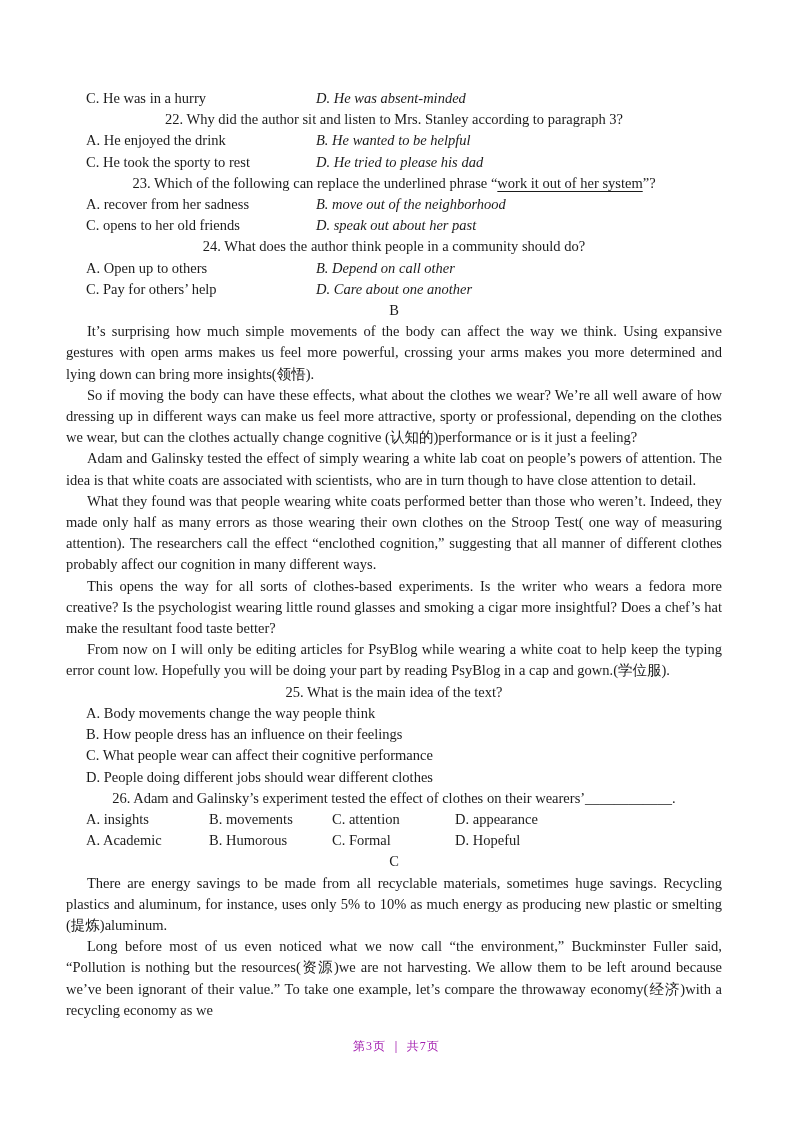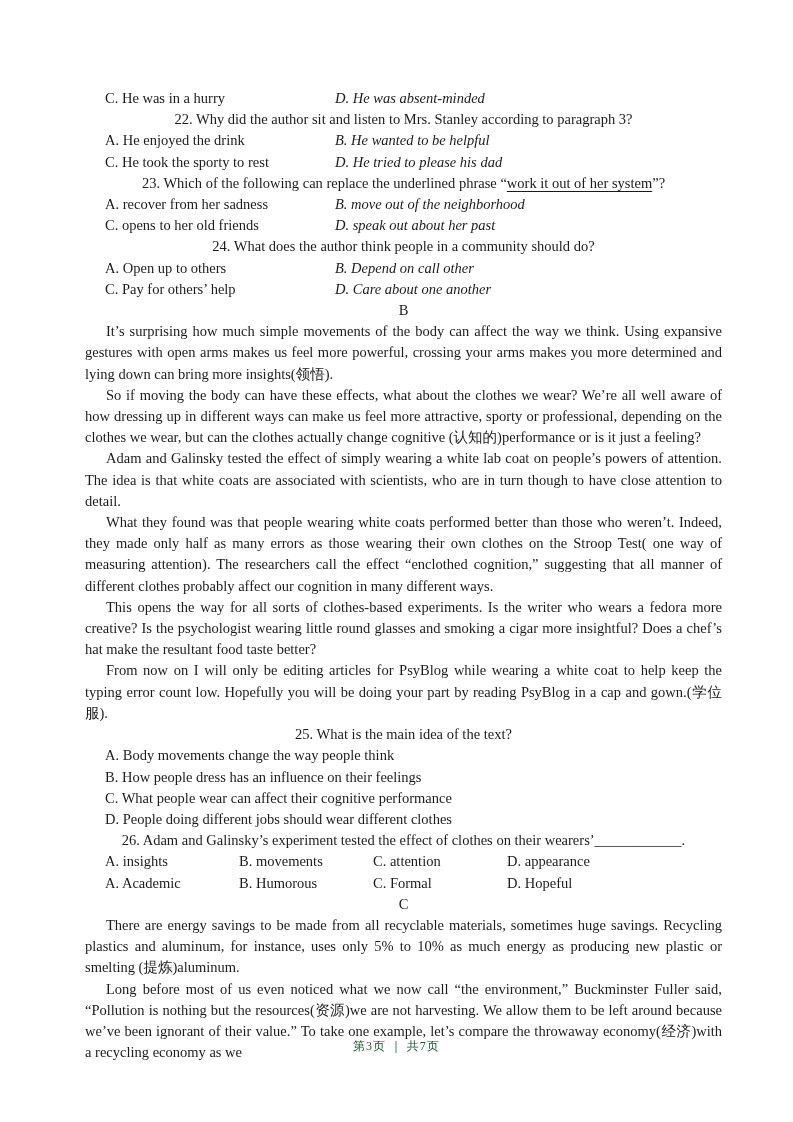--- a/index.html
+++ b/index.html
@@ -10,43 +10,43 @@
     height: 1122px;
     margin: 0 auto;
     background: #ffffff;
     font-family: "Liberation Serif", "DejaVu Serif", serif;
     font-size: 14.5px;
     color: #1b1b1b;
     overflow: hidden;
   }
   .content {
     position: absolute;
-    left: 85px;
+    left: 66px;
     right: 71px;
     top: 88px;
   }
   .blk { line-height: 21.2px; }
   .q { text-align: center; }
   .opt { padding-left: 20px; }
   .opts2 { padding-left: 20px; display: flex; }
   .opts2 .opt-item:first-child { flex: 0 0 230px; }
   .opts2 .opt-item:last-child { flex: 1; font-style: italic; }
-  .opts4 { padding-left: 20px; display: flex; gap: 11px; }
+  .opts4 { padding-left: 20px; display: flex; }
   .opts4 .opt-item { flex: 0 0 123px; white-space: nowrap; }
   .opts4 .opt-item:last-child { flex: none; }
   .section { text-align: center; }
   .para { text-align: justify; text-indent: 21px; }
   .u { text-decoration: underline; text-underline-offset: 3px; }
   .footer {
     position: absolute;
     left: 0; right: 0;
     top: 1038px;
     text-align: center;
     font-size: 12px;
-    color: #14532d;
+    color: #a21caf;
     letter-spacing: 1px;
   }
 </style>
 </head>
 <body>
 
 <div class="page">
   <div class="content">
       <div class="blk opts2">
         <span class="opt-item">C. He was in a hurry</span>

